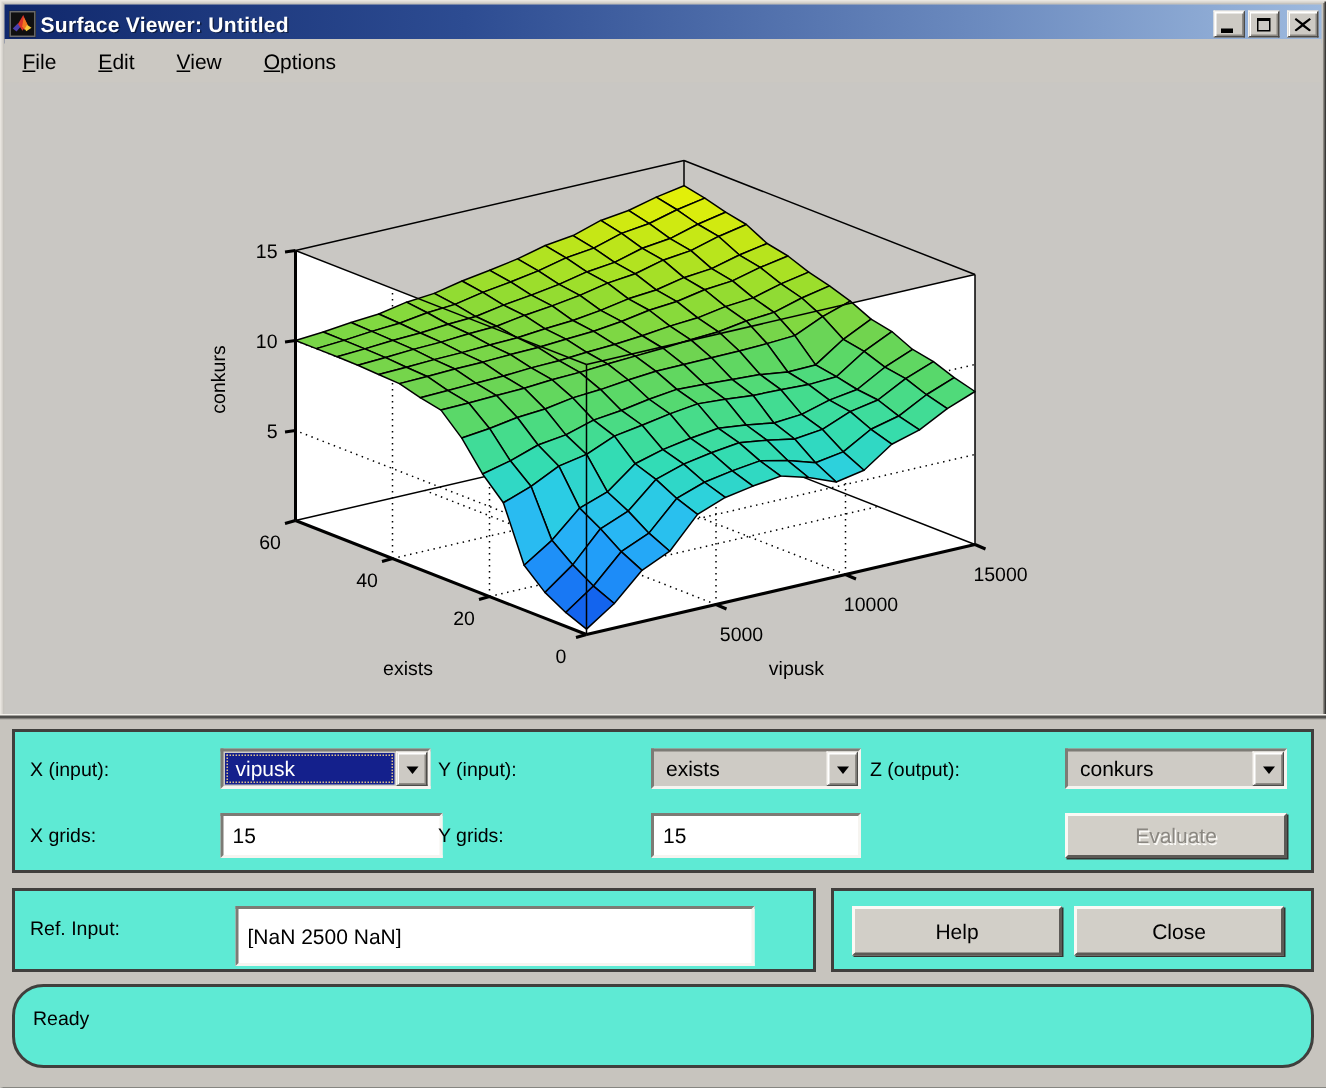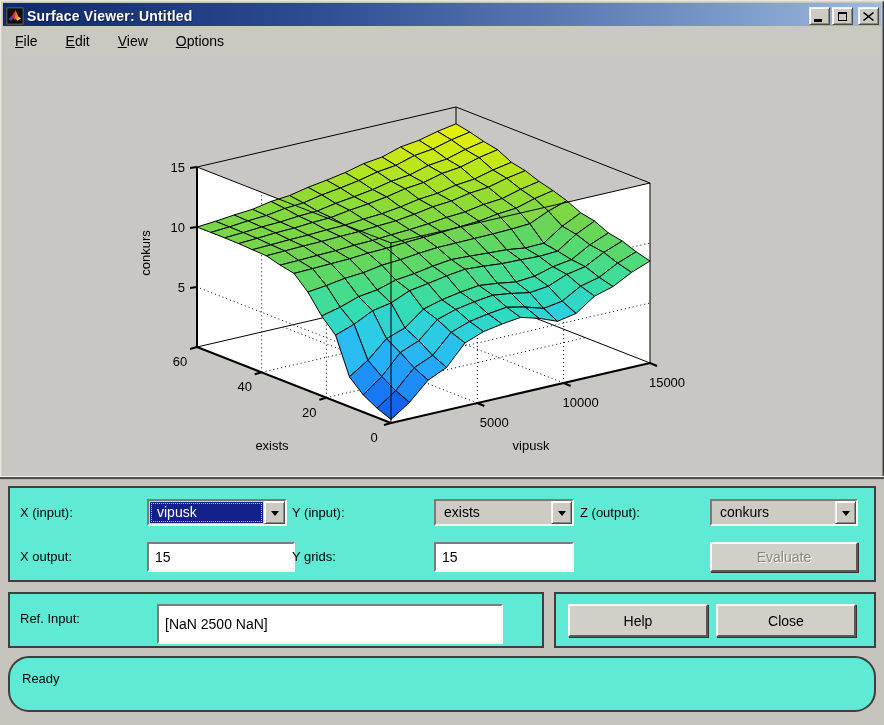--- a/index.html
+++ b/index.html
@@ -390,21 +390,21 @@
         </span>
     </div>
     <span class="lbl" style="left:570px;top:17px;">Z (output):</span>
     <div class="combo" style="left:700px;top:11px;width:148px;">
       <span class="val">conkurs</span>
       <span class="dropbtn">
           <span class="arrow-down"></span>
         </span>
     </div>
 
-    <span class="lbl" style="left:10px;top:61px;">X output:</span>
+    <span class="lbl" style="left:10px;top:61px;">X grids:</span>
     <input class="edit" style="left: 137px; top: 54px; width: 148px; height: 30px;" value="15">
     <span class="lbl" style="left:282px;top:61px;text-align:right;">Y grids:</span>
     <input class="edit" style="left: 424px; top: 54px; width: 140px; height: 30px;" value="15">
     <div class="btn disabled" style="left:700px;top:54px;width:148px;height:30px;">Evaluate</div>
   </div>
 
   <div class="frame" id="frame-ref">
     <span class="lbl" style="left:10px;top:17px;">Ref. Input:</span>
     <input class="edit" style="left: 147px; top: 10px; width: 346px; height: 40px;" value="[NaN 2500 NaN]">
   </div>

